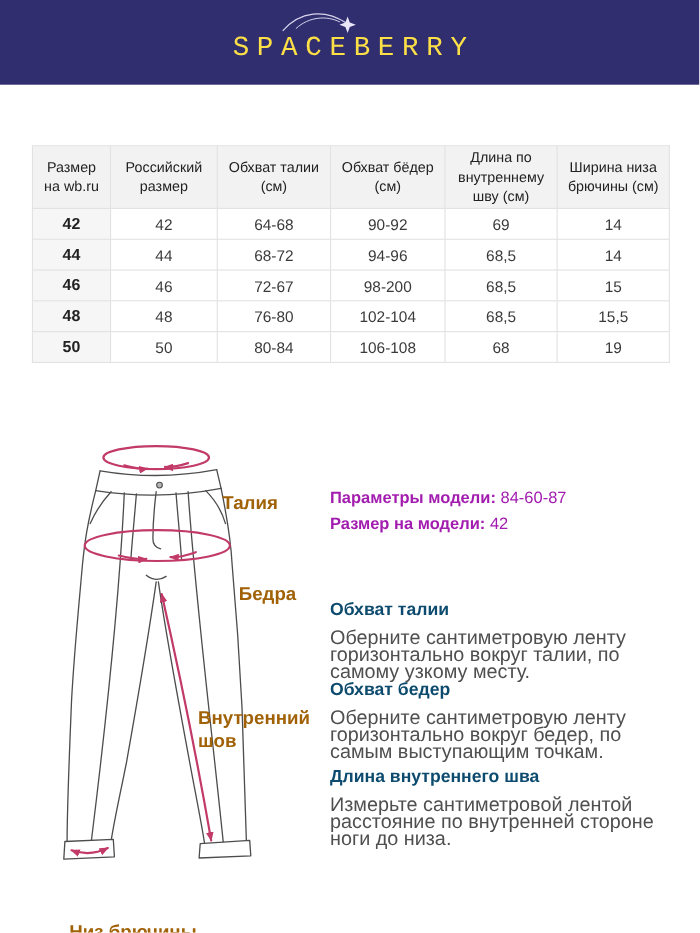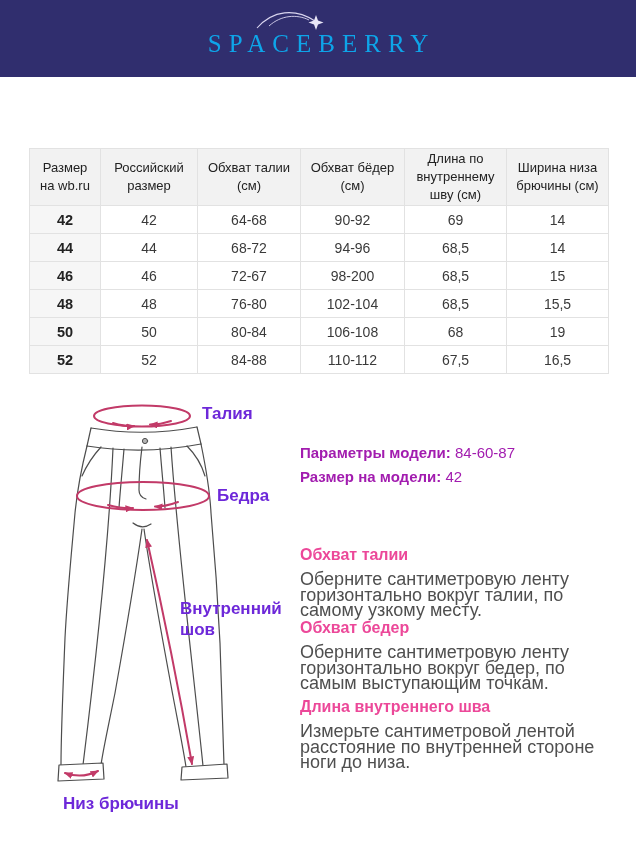--- a/index.html
+++ b/index.html
@@ -9,68 +9,68 @@
     background:#ffffff; overflow:hidden;
     font-family:"Liberation Sans", sans-serif; color:#222;
   }
 
   
   .brand-bar {
     position:absolute; left:0; top:0; width:636px; height:77px;
     background:#302e6e; display:flex; align-items:center; justify-content:center;
   }
   .brand-logo {
-    color:#0ea5e9; font-size:25px; font-weight:400;
+    color:#fde047; font-size:25px; font-weight:400;
     letter-spacing:7px; padding-left:7px; margin-top:10px;
-    font-family:Liberation Serif, serif;
+    font-family:Liberation Mono, monospace;
   }
   .star-swoosh { position:absolute; left:253px; top:6px; }
 
   
   .size-table {
-    position:absolute; left:29px; top:148px; width:579px;
+    position:absolute; left:29px; top:132px; width:579px;
     border-collapse:collapse; table-layout:fixed;
   }
   .size-table th, .size-table td {
     border:1px solid #e2e2e2; text-align:center; vertical-align:middle;
   }
   .size-table th {
     background:#f2f2f2; font-weight:400; font-size:13px; color:#222;
     height:57px; line-height:1.4; padding:0 4px;
   }
   .size-table td {
     font-size:14px; color:#3a3a3a; height:28px; background:#ffffff;
   }
   .size-table td.rowhead {
     background:#f6f6f6; font-weight:700; color:#222; font-size:14.5px;
   }
 
   
   .diagram { position:absolute; left:25px; top:388px; width:272px; height:435px; }
   .diagram svg { position:absolute; left:0; top:0; }
   .diag-label {
-    position:absolute; font-size:17px; font-weight:600; color:#6d28d9;
-    line-height:1.25; white-space:pre-line;
+    position:absolute; font-size:17px; font-weight:600; color:#a16207;
+    line-height:1.25; white-space:pre-line;margin-top:44px;
   }
   .waist-label  { left:177px; top:15px;  }
   .hips-label   { left:192px; top:97px;  }
   .inseam-label { left:155px; top:210px; width:110px; }
   .hem-label    { left:38px;  top:405px; }
 
   
   .model-info { position:absolute; left:300px; top:441px; width:320px; }
   .model-line { font-size:15px; line-height:24px; color:#a21caf; }
   .model-line .lbl { font-weight:700; }
   .model-line .val { font-weight:400; }
 
   .instr { position:absolute; left:300px; width:315px; }
   .instr-1 { top:546px; }
   .instr-2 { top:619px; }
   .instr-3 { top:698px; }
-  .instr h3 { font-size:16px; font-weight:700; color:#ec4899; margin-bottom:8px; }
+  .instr h3 { font-size:16px; font-weight:700; color:#0c4a6e; margin-bottom:8px; }
   .instr p  { font-size:18px; color:#4f4f4f; line-height:15.5px; width:300px; }
 </style>
 </head>
 <body>
 
 <div class="page">
 
   <div class="brand-bar">
     <svg class="star-swoosh" width="78" height="36" viewBox="0 0 78 36">
       <path d="M 4,22 C 20,4 42,2 62,15" fill="none" stroke="#d9d5ef" stroke-width="1.1"></path>
@@ -133,28 +133,20 @@
         <td>15,5</td>
       </tr>
       <tr>
         <td class="rowhead">50</td>
         <td>50</td>
         <td>80-84</td>
         <td>106-108</td>
         <td>68</td>
         <td>19</td>
       </tr>
-      <tr>
-        <td class="rowhead">52</td>
-        <td>52</td>
-        <td>84-88</td>
-        <td>110-112</td>
-        <td>67,5</td>
-        <td>16,5</td>
-      </tr>
     </tbody>
   </table>
 
   <div class="diagram">
     <svg width="272" height="435" viewBox="0 0 272 435">
       <defs>
         <marker id="pk" markerWidth="9" markerHeight="7" refX="7.5" refY="3.5" orient="auto-start-reverse" markerUnits="userSpaceOnUse">
           <path d="M0,0 L8.5,3.5 L0,7 Z" fill="#c23a68"></path>
         </marker>
       </defs>

